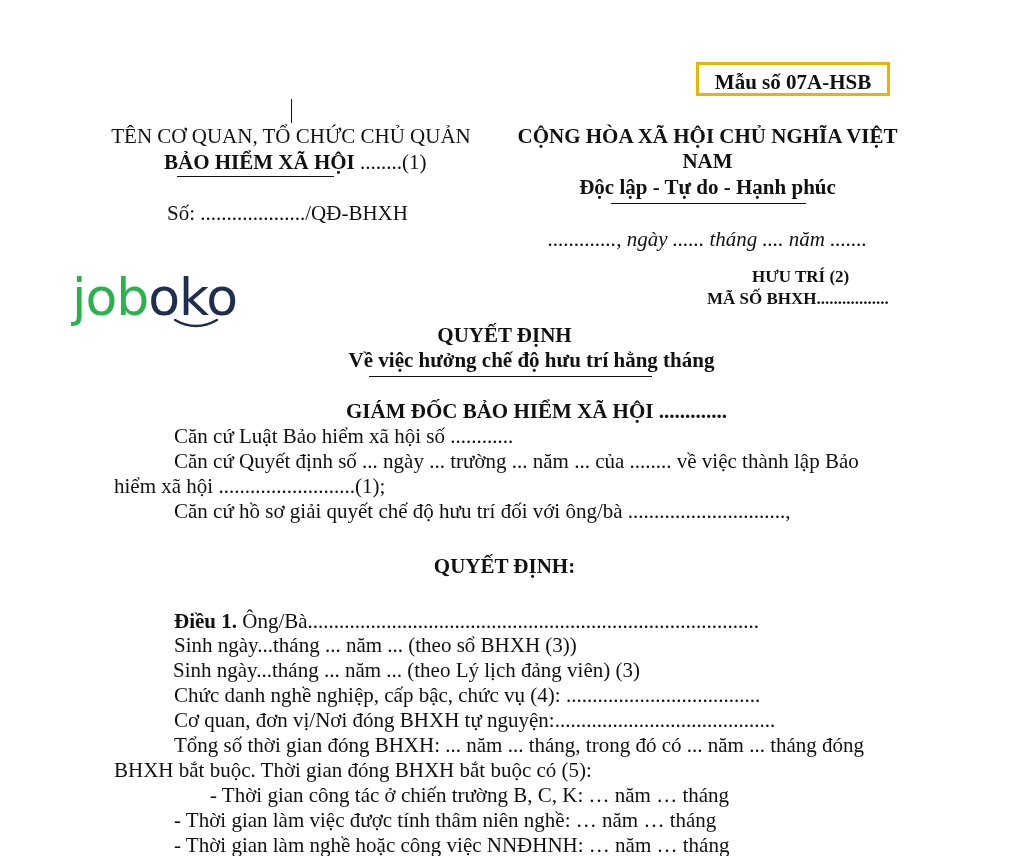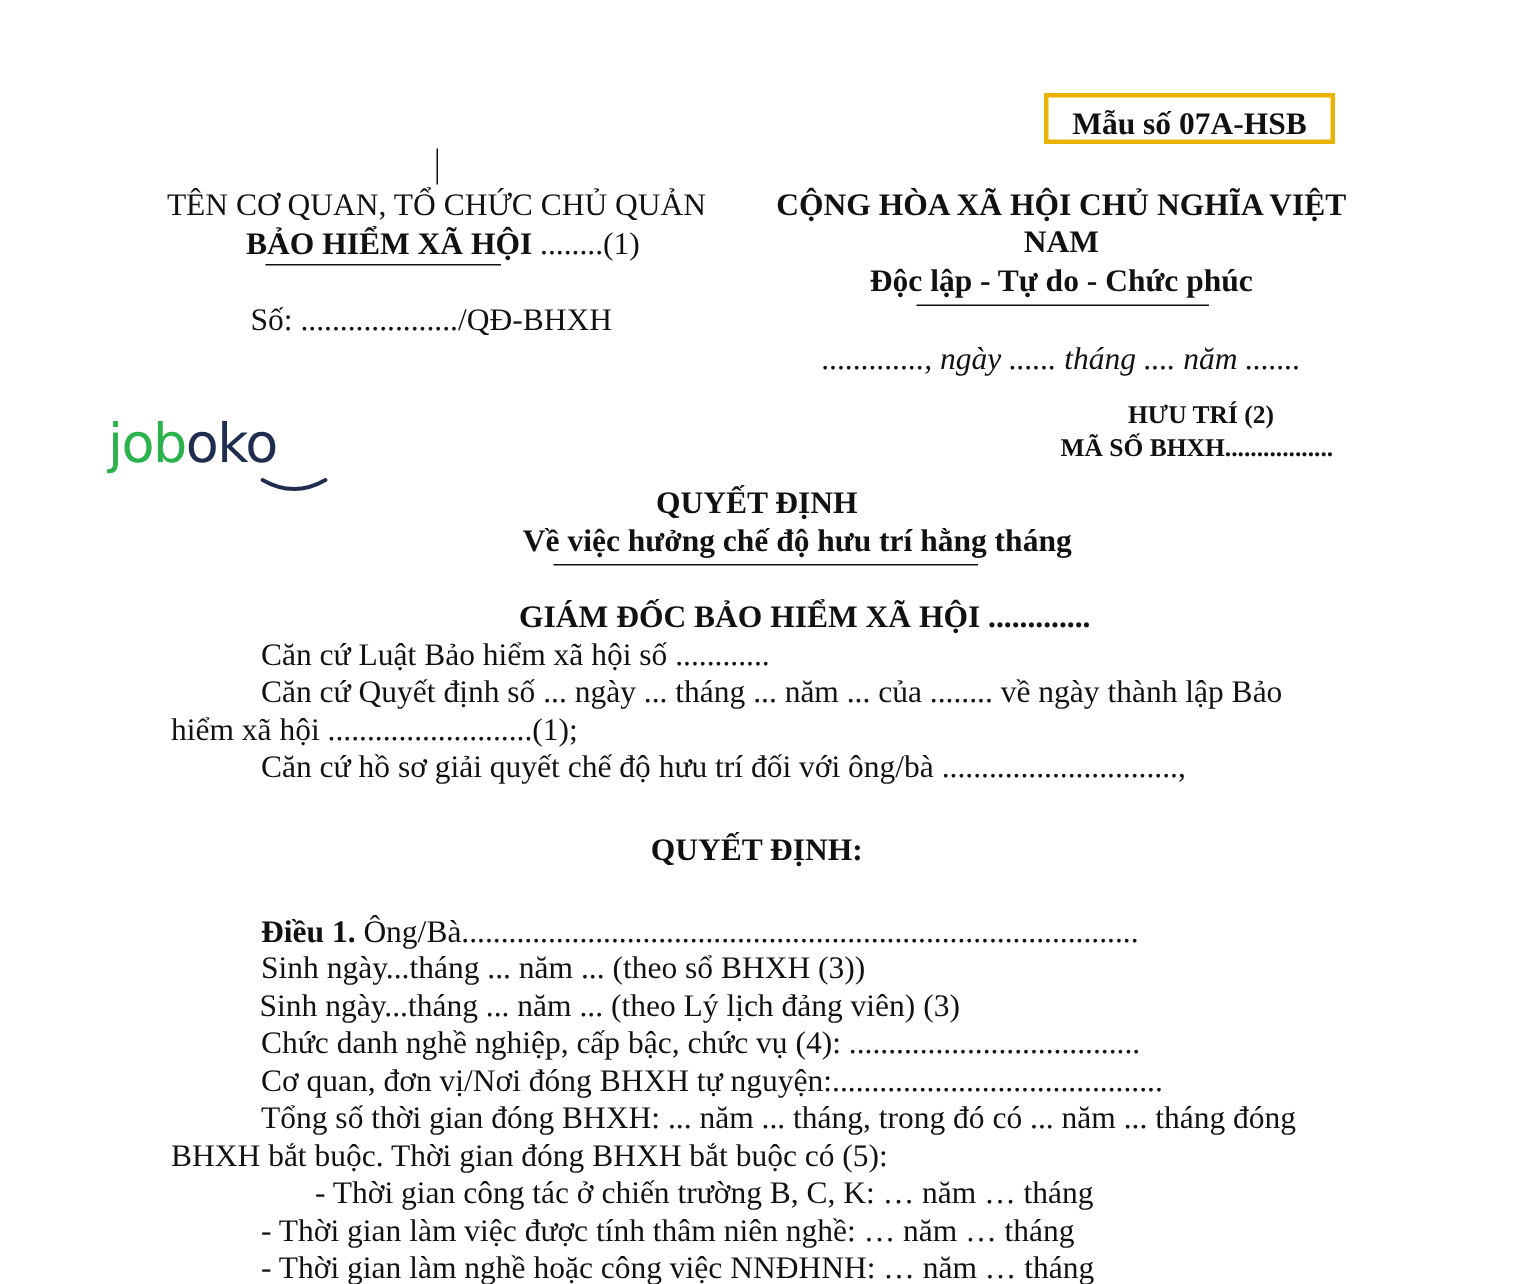--- a/index.html
+++ b/index.html
@@ -8,21 +8,21 @@
   .abs { position:absolute; white-space:nowrap; }
   .b { font-weight:bold; }
   .i { font-style:italic; }
   .center { text-align:center; }
   .rule { position:absolute; height:1px; background:#111; }
   .formbox { position:absolute; left:696px; top:62px; width:194px; height:34px;
              border:3px solid #eab308; box-sizing:border-box; text-align:center;
              line-height:34px; font-weight:bold; font-size:21px; }
   .cursor { position:absolute; left:291px; top:99px; width:1px; height:24px; background:#111; }
   .logo { position:absolute; left:72px; top:272px; width:160px; height:56px; }
-  .logo-text { font-family:"DejaVu Sans", sans-serif; font-size:36px; letter-spacing:-1px;
+  .logo-text { font-family:"DejaVu Sans", sans-serif; font-size:52px; letter-spacing:-1px;
                line-height:50px; position:absolute; left:0; top:0; }
   .logo-green { color:#2bb24c; }
   .logo-navy { color:#1f2d4e; }
   .logo-smile { position:absolute; left:101px; top:46px; width:46px; height:10px; }
   p.line { margin:0; position:absolute; white-space:nowrap; }
 </style>
 </head>
 <body>
 
 <div class="formbox">
@@ -33,42 +33,42 @@
 
 <div class="abs center" style="left:100px; top:124px; width:382px;">TÊN CƠ QUAN, TỔ CHỨC CHỦ QUẢN</div>
 <div class="abs" style="left:164px; top:150px;">
   <span class="b">BẢO HIỂM XÃ HỘI</span><span> ........(1)</span>
 </div>
 <div class="rule" style="left:177px; top:176px; width:157px;"></div>
 <div class="abs" style="left:167px; top:201px;">Số: ..................../QĐ-BHXH</div>
 
 <div class="abs center b" style="left:500px; top:124px; width:415px;">CỘNG HÒA XÃ HỘI CHỦ NGHĨA VIỆT</div>
 <div class="abs center b" style="left:500px; top:149px; width:415px;">NAM</div>
-<div class="abs center b" style="left:500px; top:175px; width:415px;">Độc lập - Tự do - Chức phúc</div>
+<div class="abs center b" style="left:500px; top:175px; width:415px;">Độc lập - Tự do - Hạnh phúc</div>
 <div class="rule" style="left:611px; top:203px; width:195px;"></div>
 <div class="abs center i" style="left:500px; top:227px; width:415px;">............., ngày ...... tháng .... năm .......</div>
 
 <div class="abs b" style="left:752px; top:267px; font-size:17px;text-align:center;">HƯU TRÍ (2)</div>
 <div class="abs b" style="left:707px; top:289px; font-size:17px;">MÃ SỐ BHXH.................</div>
 
 <div class="logo">
   <div class="logo-text"><span class="logo-green">job</span><span class="logo-navy">oko</span></div>
   <svg class="logo-smile" viewBox="0 0 46 10">
     <path d="M2 2 Q23 14 44 2" stroke="#1f2d4e" stroke-width="2.5" fill="none" stroke-linecap="round"></path>
   </svg>
 </div>
 
 <div class="abs center b" style="left:0; top:323px; width:1009px;">QUYẾT ĐỊNH</div>
 <div class="abs center b" style="left:0; top:348px; width:1009px;padding-left:27px;">Về việc hưởng chế độ hưu trí hằng tháng</div>
 <div class="rule" style="left:369px; top:376px; width:283px;"></div>
 
 <div class="abs center b" style="left:0; top:399px; width:1009px;padding-left:32px;">GIÁM ĐỐC BẢO HIỂM XÃ HỘI .............</div>
 
 <p class="line" style="left:174px; top:424px;">Căn cứ Luật Bảo hiểm xã hội số ............</p>
-<p class="line" style="left:174px; top:449px;">Căn cứ Quyết định số ... ngày ... tháng ... năm ... của ........ về ngày thành lập Bảo</p>
+<p class="line" style="left:174px; top:449px;">Căn cứ Quyết định số ... ngày ... trường ... năm ... của ........ về việc thành lập Bảo</p>
 <p class="line" style="left:114px; top:474px;">hiểm xã hội ..........................(1);</p>
 <p class="line" style="left:174px; top:499px;">Căn cứ hồ sơ giải quyết chế độ hưu trí đối với ông/bà ..............................,</p>
 
 <div class="abs center b" style="left:0; top:554px; width:1009px;">QUYẾT ĐỊNH:</div>
 
 <p class="line" style="left:174px; top:609px;">
   <span class="b">Điều 1.</span><span> Ông/Bà......................................................................................</span>
 </p>
 <p class="line" style="left:174px; top:633px;">Sinh ngày...tháng ... năm ... (theo sổ BHXH (3))</p>
 <p class="line" style="left:173px; top:658px;">Sinh ngày...tháng ... năm ... (theo Lý lịch đảng viên) (3)</p>

